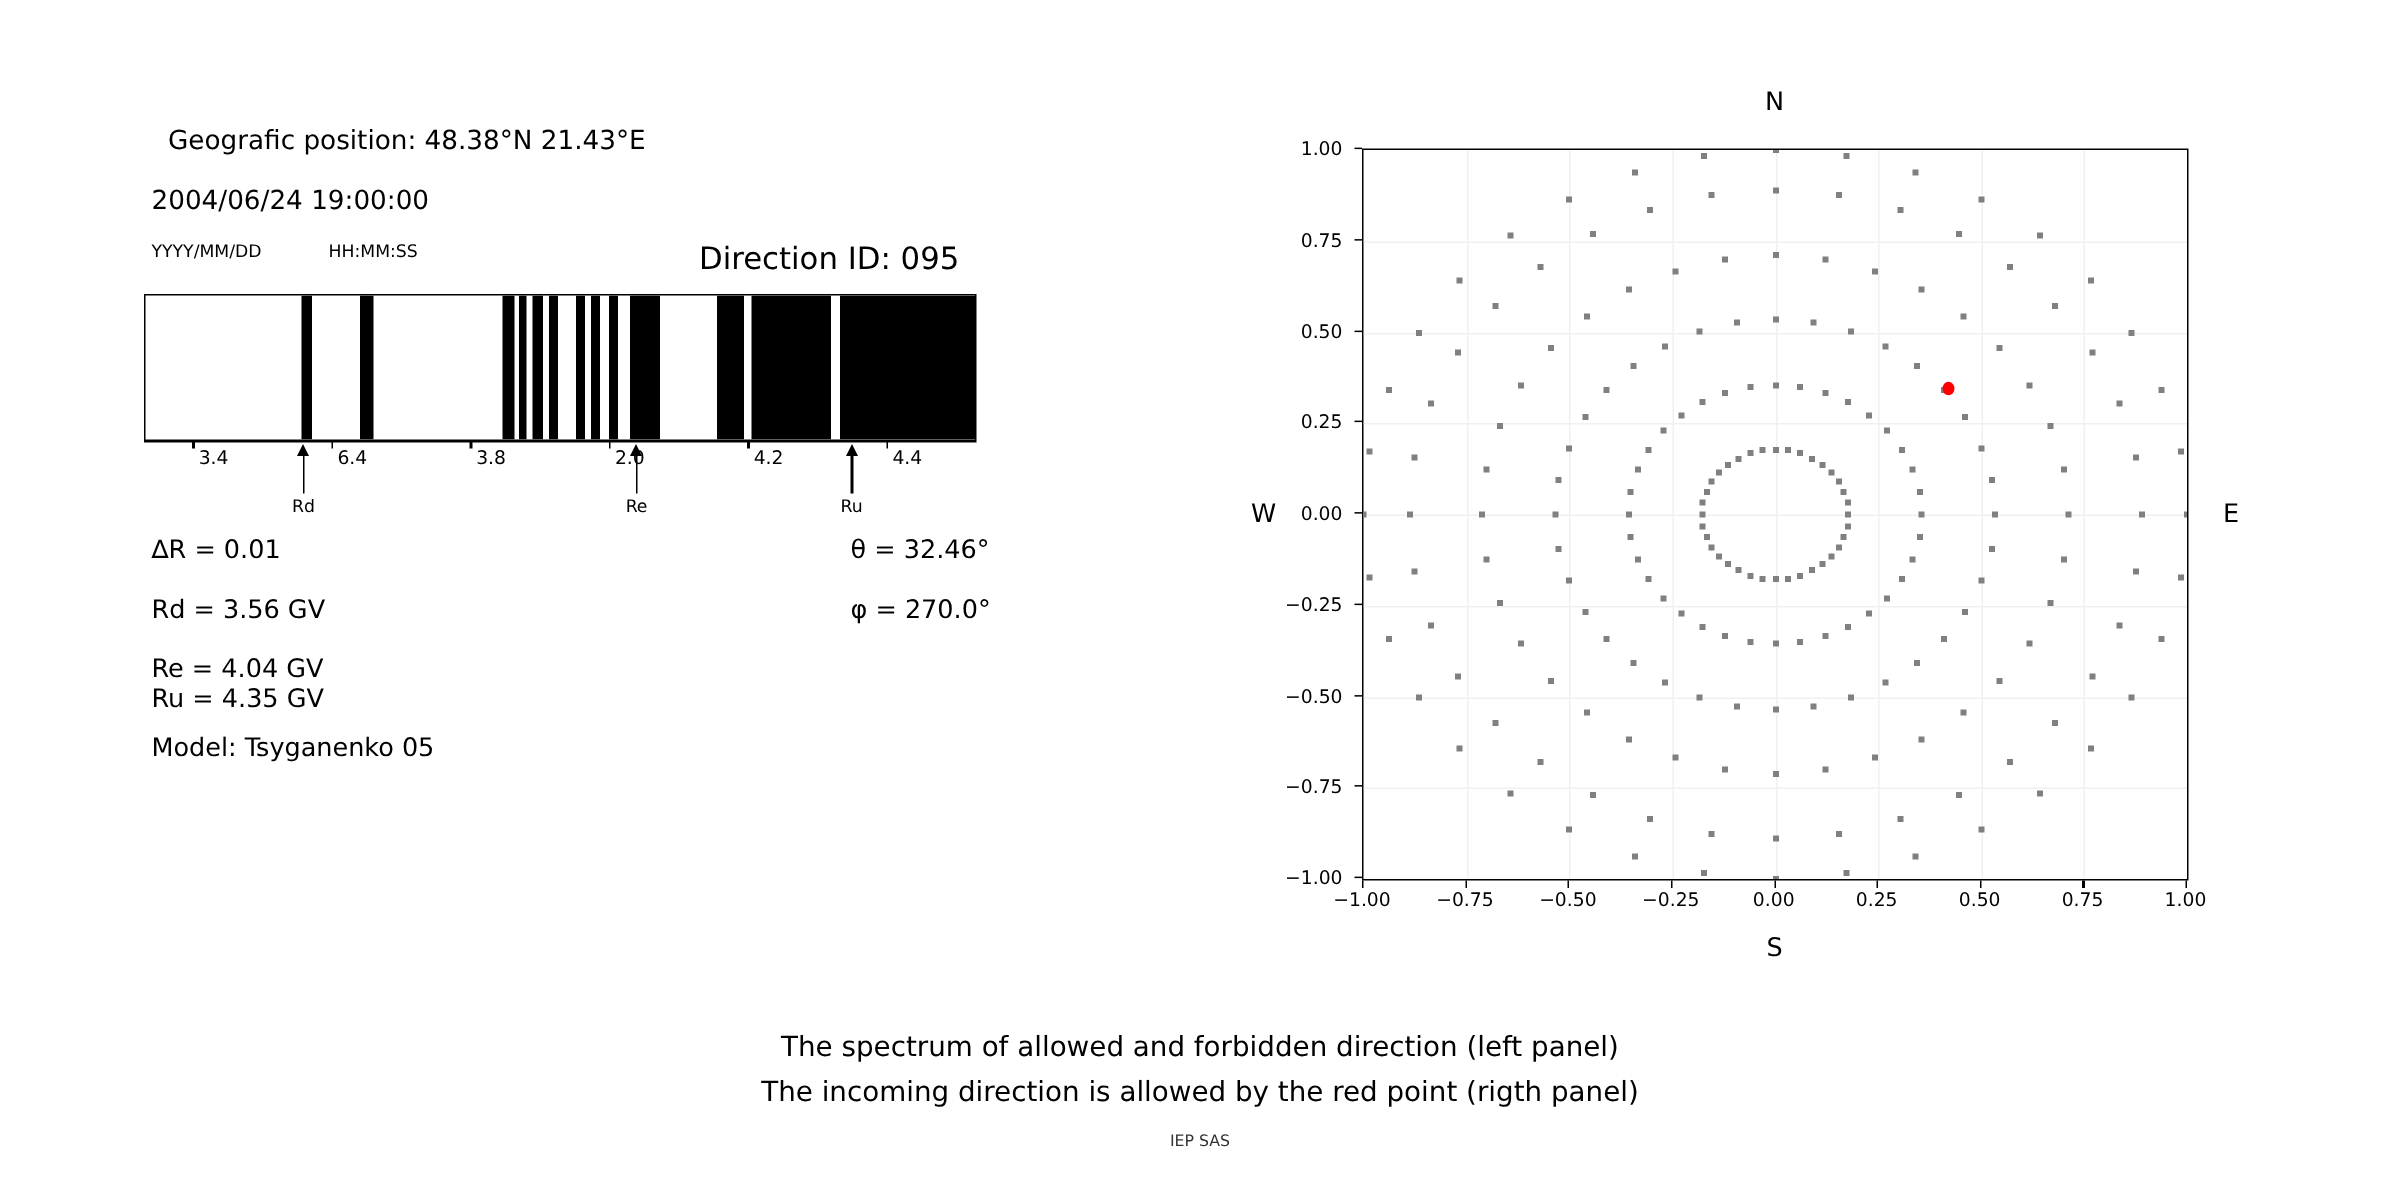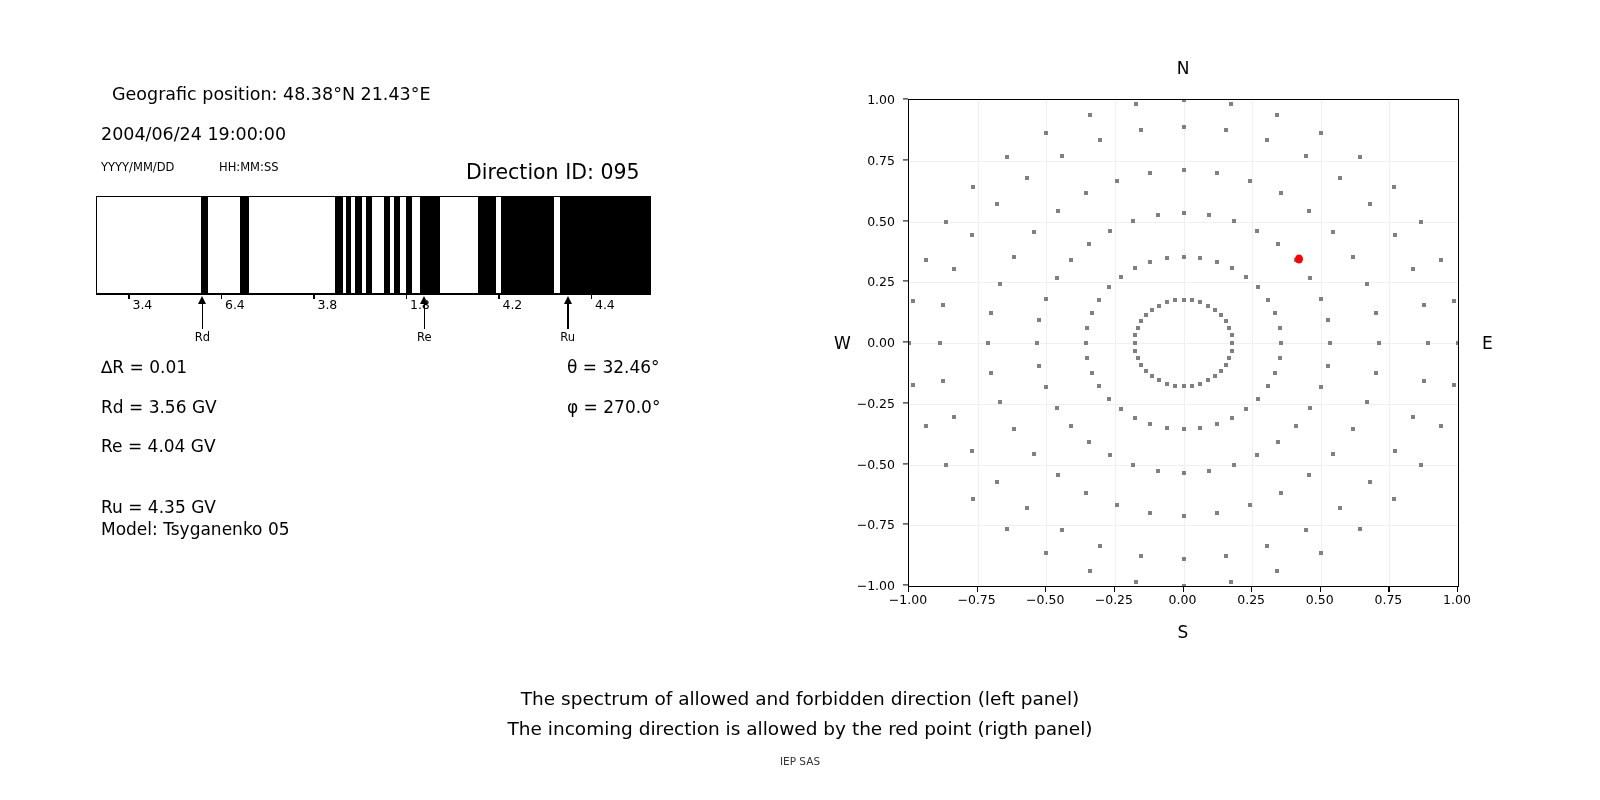--- a/index.html
+++ b/index.html
@@ -224,43 +224,43 @@
 
   <div id="spectrum-axis-line"></div>
   <div id="spectrum-ticks">
       <div class="xtick-mark" style="left: 128.375px;"></div>
       <div class="xtick-label" style="left: 142.375px;">3.4</div>
       <div class="xtick-mark" style="left: 220.875px;"></div>
       <div class="xtick-label" style="left: 234.875px;">6.4</div>
       <div class="xtick-mark" style="left: 313.375px;"></div>
       <div class="xtick-label" style="left: 327.375px;">3.8</div>
       <div class="xtick-mark" style="left: 405.875px;"></div>
-      <div class="xtick-label" style="left: 419.875px;">1.8</div>
+      <div class="xtick-label" style="left: 419.875px;">2.0</div>
       <div class="xtick-mark" style="left: 498.375px;"></div>
       <div class="xtick-label" style="left: 512.375px;">4.2</div>
       <div class="xtick-mark" style="left: 590.875px;"></div>
       <div class="xtick-label" style="left: 604.875px;">4.4</div>
     </div>
   <div id="spectrum-markers">
       <div class="marker-arrow" style="left: 201.575px; top: 303px; height: 26px;"></div>
       <div class="marker-head" style="left: 202.375px; top: 296px;"></div>
       <div class="marker-label" style="left: 202.375px; top: 330px;">Rd</div>
       <div class="marker-arrow" style="left: 423.575px; top: 303px; height: 26px;"></div>
       <div class="marker-head" style="left: 424.375px; top: 296px;"></div>
       <div class="marker-label" style="left: 424.375px; top: 330px;">Re</div>
       <div class="marker-arrow" style="left: 566.95px; top: 303px; height: 26px;"></div>
       <div class="marker-head" style="left: 567.75px; top: 296px;"></div>
       <div class="marker-label" style="left: 567.75px; top: 330px;">Ru</div>
     </div>
 
   <div class="param param-col-a" style="top:357px">∆R = 0.01</div>
   <div class="param param-col-a" style="top:397px">Rd = 3.56 GV</div>
   <div class="param param-col-a" style="top:436px">Re = 4.04 GV</div>
-  <div class="param param-col-a" style="top:497px">Ru = 4.35 GV</div>
-  <div class="param param-col-a" style="top:519px">Model: Tsyganenko 05</div>
+  <div class="param param-col-a" style="top:456px">Ru = 4.35 GV</div>
+  <div class="param param-col-a" style="top:489px">Model: Tsyganenko 05</div>
 
   <div class="param param-col-b" style="top:357px">θ = 32.46°</div>
   <div class="param param-col-b" style="top:397px">φ = 270.0°</div>
 </div>
 
 <div id="right-panel">
   <div id="compass-n">N</div>
   <div id="compass-s">S</div>
   <div id="compass-w">W</div>
   <div id="compass-e">E</div>

